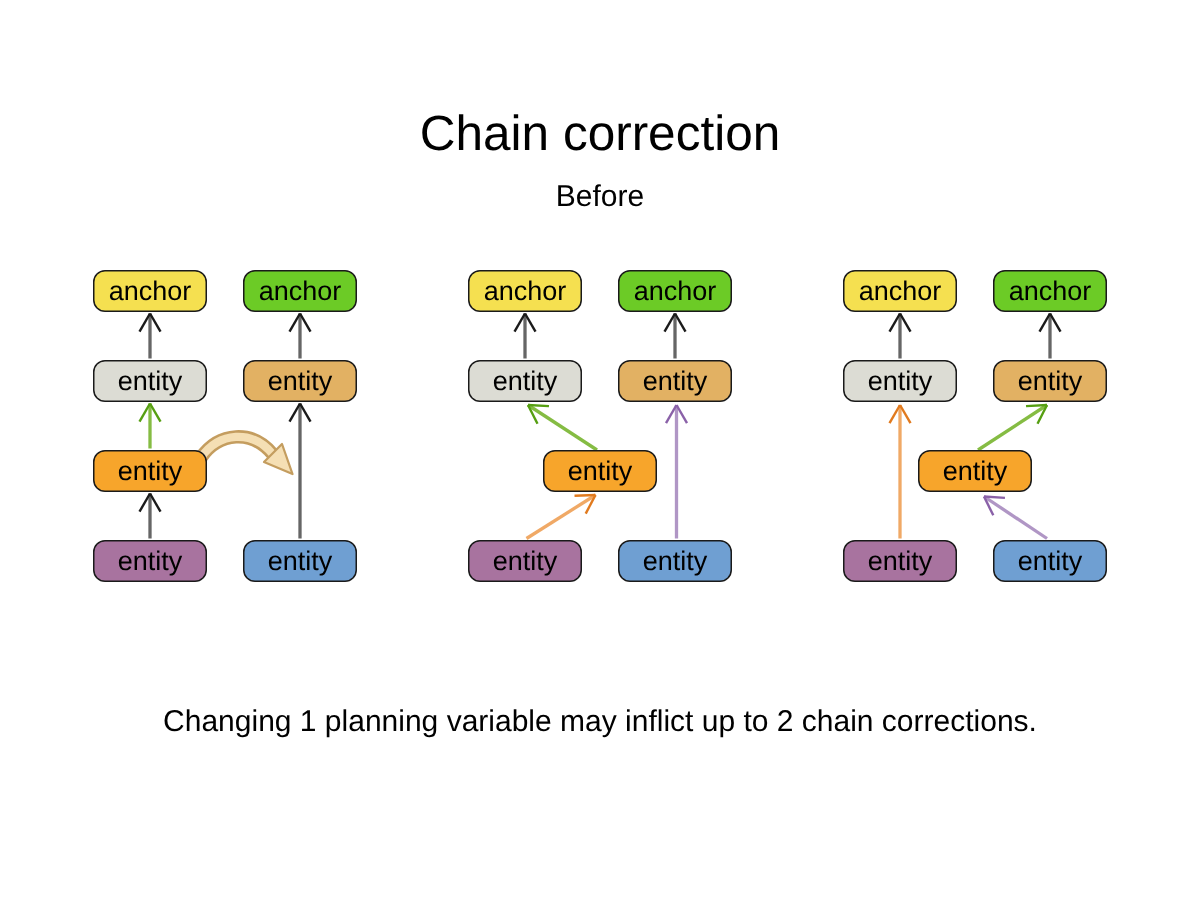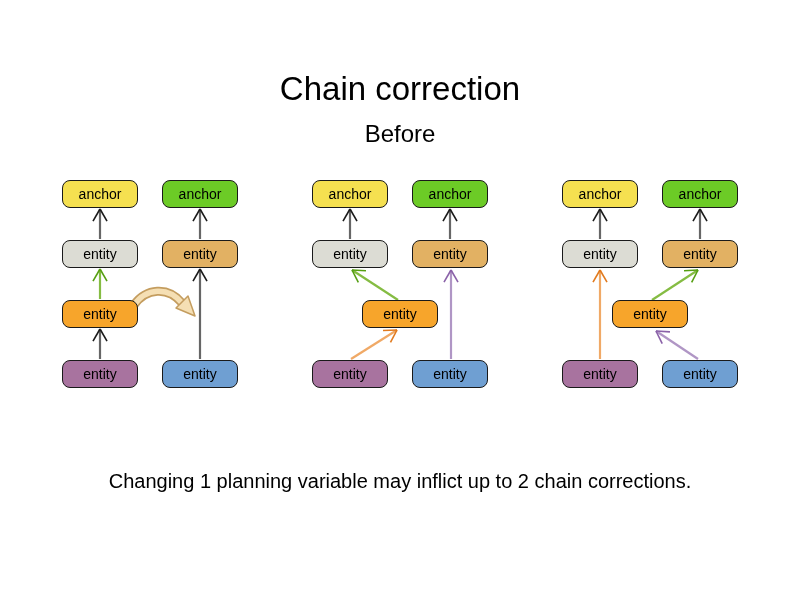--- a/index.html
+++ b/index.html
@@ -23,21 +23,21 @@
     font-size: 33px;
     color: #000000;
     font-weight: 400;
     margin-top: 40px;
   }
   .col-label {
     position: absolute;
     width: 200px;
     top: 120px;
     text-align: center;
-    font-size: 24px;
+    font-size: 20px;
     color: #000000;
   }
   .label-before { left: 300px; }
   .label-after  { left: 550px; }
   .caption {
     position: absolute;
     left: 0; top: 470px;
     width: 800px;
     text-align: center;
     font-size: 20px;
@@ -46,21 +46,21 @@
   .box {
     position: absolute;
     width: 76px;
     height: 28px;
     box-sizing: border-box;
     border: 1.5px solid #1a1a1a;
     border-radius: 8px;
     display: flex;
     align-items: center;
     justify-content: center;
-    font-size: 14px;
+    font-size: 18px;
     color: #000000;
     z-index: 2;
   }
   #arrow-layer {
     position: absolute;
     left: 0; top: 0;
     width: 800px;
     height: 600px;
     z-index: 1;
     pointer-events: none;

